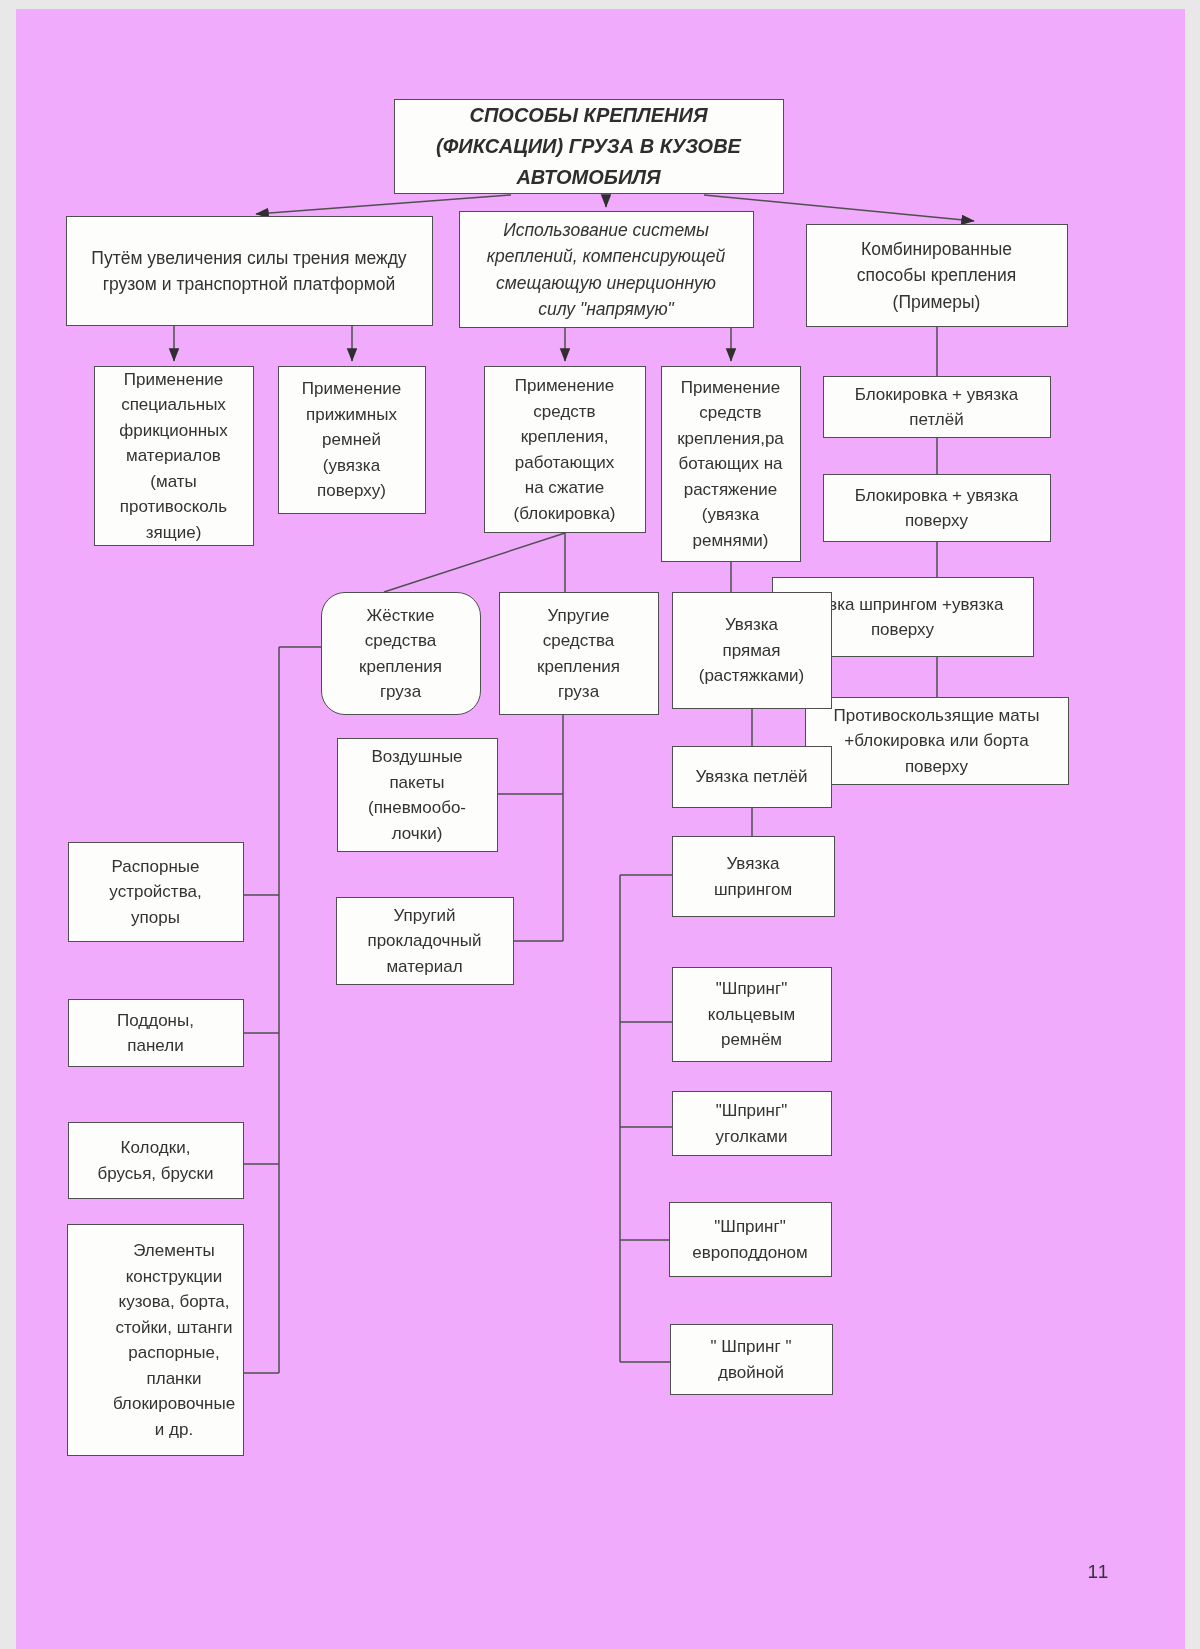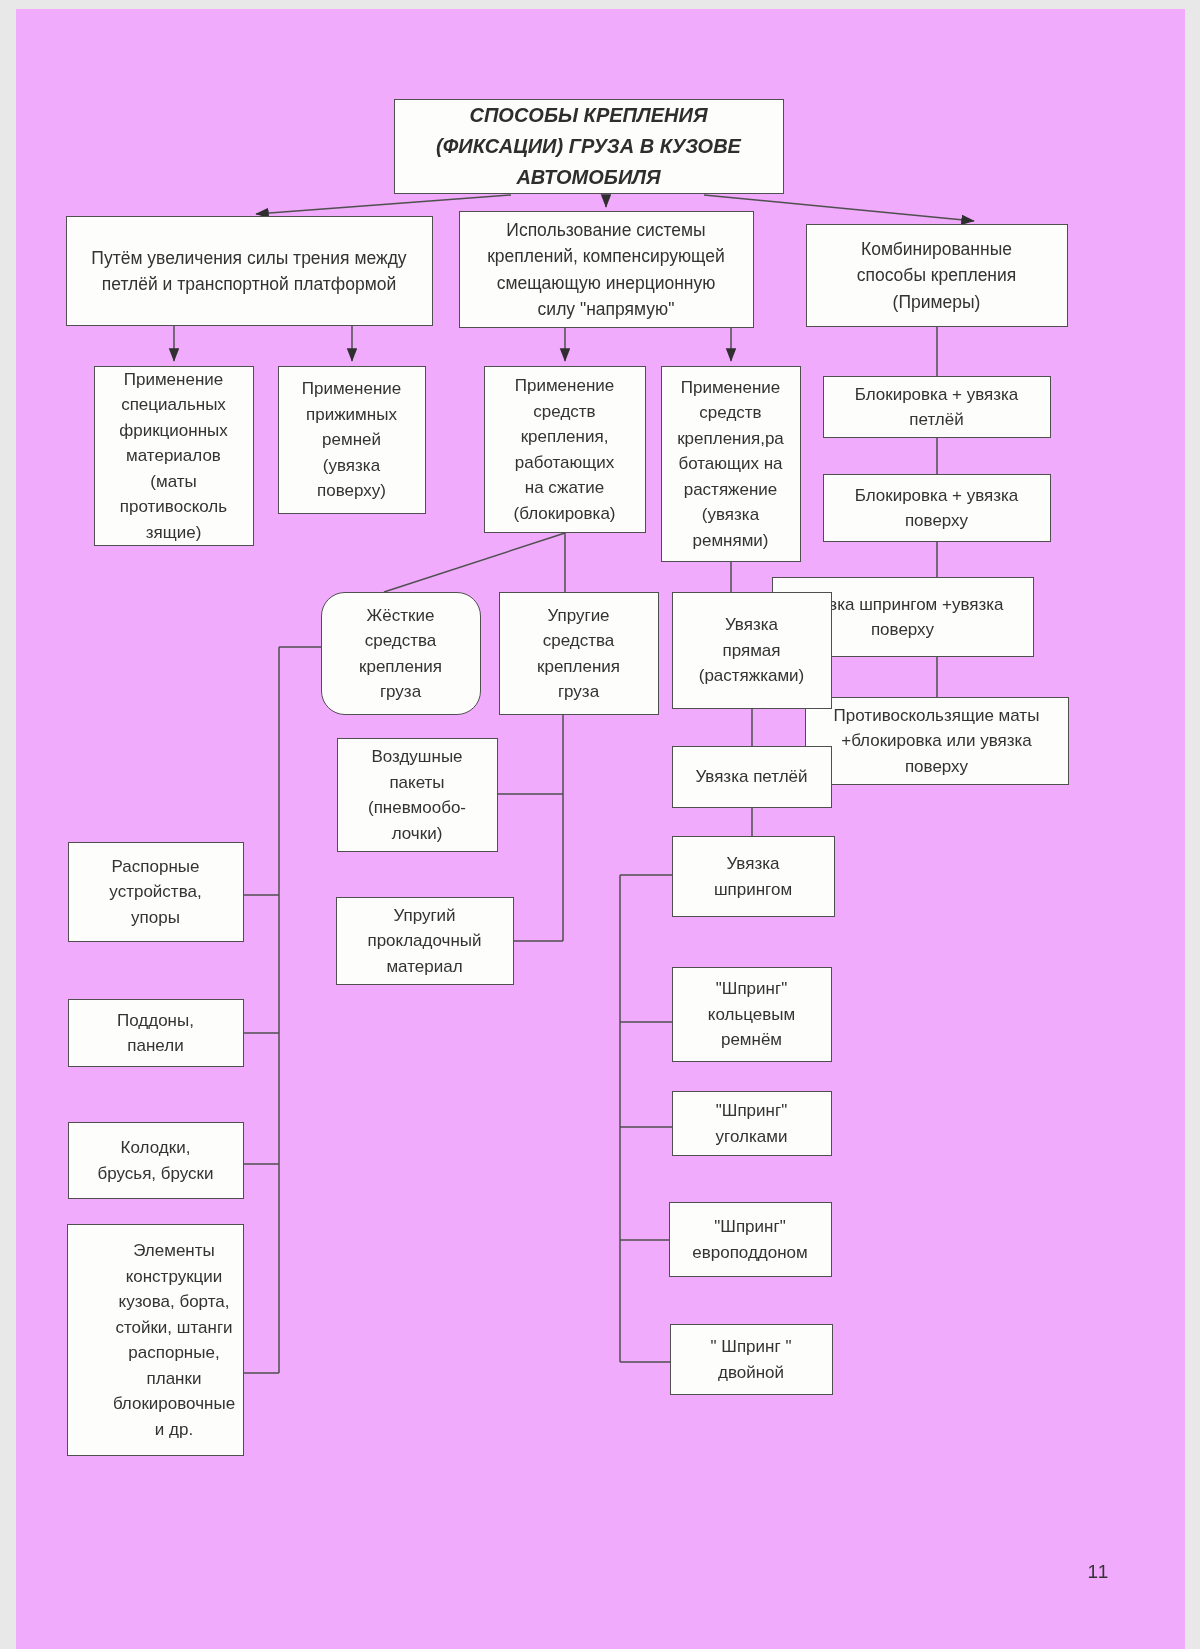--- a/index.html
+++ b/index.html
@@ -94,22 +94,22 @@
       <line x1="604" y1="1231" x2="653" y2="1231"></line>
       <line x1="604" y1="1353" x2="654" y2="1353"></line>
     </g>
   </svg>
 
   <div class="node title-node" style="left:378px;top:90px;width:390px;height:95px;">СПОСОБЫ КРЕПЛЕНИЯ
 (ФИКСАЦИИ) ГРУЗА В КУЗОВЕ
 АВТОМОБИЛЯ</div>
 
   <div class="node lvl2" style="left:50px;top:207px;width:367px;height:110px;">Путём увеличения силы трения между
-петлёй и транспортной платформой</div>
-  <div class="node lvl2" style="left:443px;top:202px;width:295px;height:117px;">Использование системы
+грузом и транспортной платформой</div>
+  <div class="node lvl2" style="left:443px;top:202px;width:295px;height:117px;font-style:italic;">Использование системы
 креплений, компенсирующей
 смещающую инерционную
 силу  "напрямую"</div>
   <div class="node lvl2" style="left:790px;top:215px;width:262px;height:103px;">Комбинированные
 способы крепления
 (Примеры)</div>
 
   <div class="node" style="left:78px;top:357px;width:160px;height:180px;">Применение
 специальных
 фрикционных
@@ -136,21 +136,21 @@
 (увязка
 ремнями)</div>
 
   <div class="node" style="left:807px;top:367px;width:228px;height:62px;">Блокировка + увязка
 петлёй</div>
   <div class="node" style="left:807px;top:465px;width:228px;height:68px;">Блокировка + увязка
 поверху</div>
   <div class="node" style="left:756px;top:568px;width:262px;height:80px;">Увязка шпрингом +увязка
 поверху</div>
   <div class="node" style="left:789px;top:688px;width:264px;height:88px;">Противоскользящие маты
-+блокировка или увязка
++блокировка или борта
 поверху</div>
 
   <div class="node" style="left:305px;top:583px;width:160px;height:123px;border-radius:24px;">Жёсткие
 средства
 крепления
 груза</div>
   <div class="node" style="left:483px;top:583px;width:160px;height:123px;">Упругие
 средства
 крепления
 груза</div>

